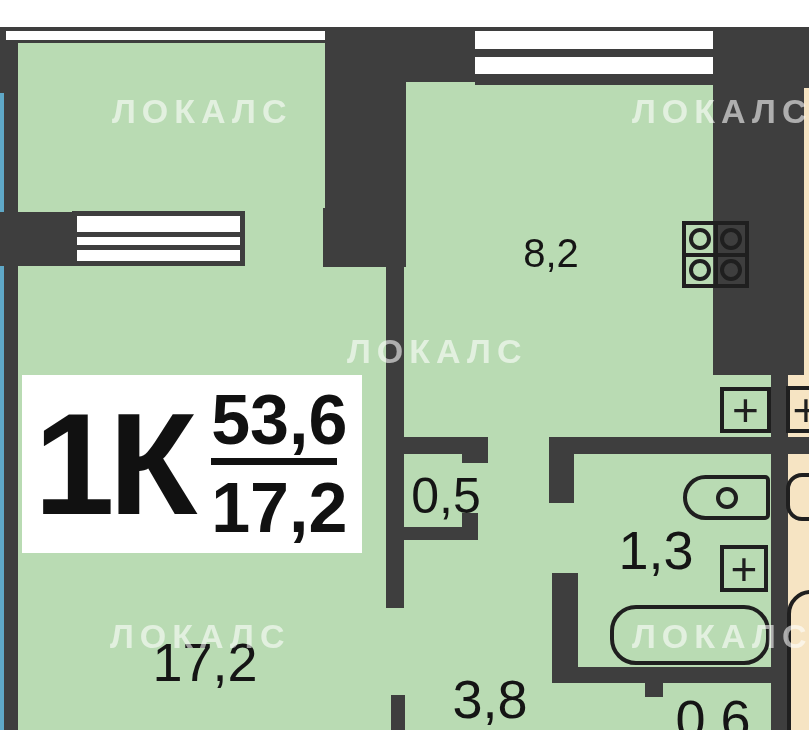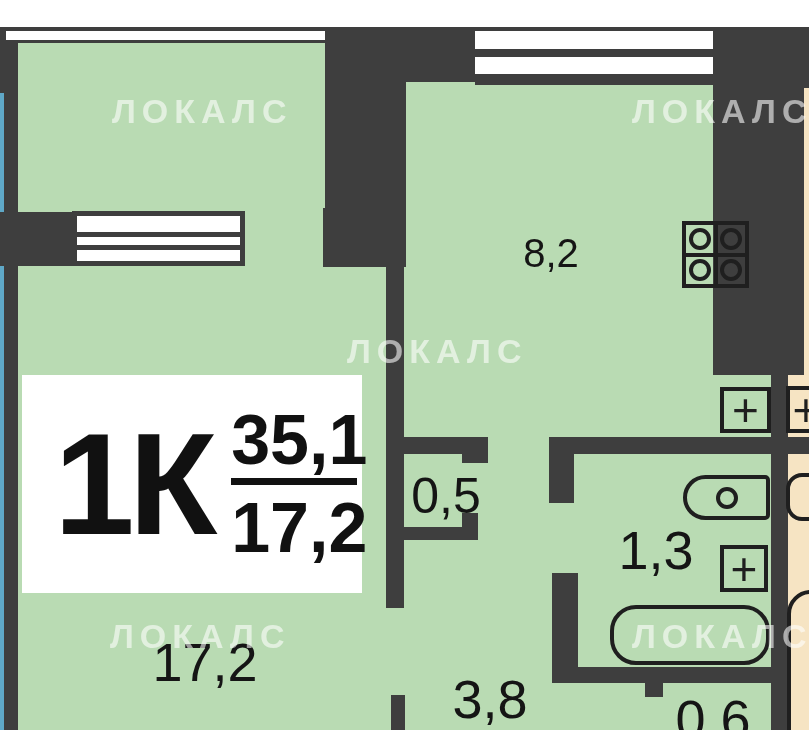--- a/index.html
+++ b/index.html
@@ -12,22 +12,22 @@
   .blue{background:#5fa8c7;}
   .room-label{position:absolute;transform:translateX(-50%);white-space:nowrap;
               color:#151515;font-weight:400;line-height:1;}
   .fs54{font-size:54px;} .fs56{font-size:40px;} .fs50{font-size:50px;}
   .watermark{position:absolute;color:rgba(255,255,255,0.58);font-weight:700;
              font-size:34px;letter-spacing:6px;line-height:1;white-space:nowrap;}
   .fixture{position:absolute;border:4px solid #1f1f1f;box-sizing:border-box;}
   .plus-box{display:flex;align-items:center;justify-content:center;}
   .plus-box span{font-size:46px;font-weight:400;color:#1f1f1f;line-height:0;}
   .circle{border:4px solid #1f1f1f;border-radius:50%;box-sizing:border-box;}
-  #legend-box{position:absolute;left:22px;top:375px;width:340px;height:218px;background:#ffffff;
-              display:flex;align-items:center;padding-left:32px;box-sizing:border-box;}
+  #legend-box{position:absolute;left:22px;top:375px;width:340px;height:178px;background:#ffffff;
+              display:flex;align-items:center;padding-left:12px;box-sizing:border-box;}
   #legend-type{font-size:145px;font-weight:700;color:#111;line-height:1;letter-spacing:-6px;}
   #legend-fraction{margin-left:20px;display:flex;flex-direction:column;align-items:flex-start;}
   #legend-fraction .num{font-size:70px;font-weight:700;color:#111;line-height:1;}
   #legend-divider{width:126px;height:7px;background:#111;margin:3px 0 8px 0;}
   #stove{position:absolute;left:682px;top:221px;width:67px;height:67px;border:2px solid #1f1f1f;
          display:grid;grid-template-columns:1fr 1fr;grid-template-rows:1fr 1fr;box-sizing:border-box;}
   #stove .cell{border:2px solid #1f1f1f;display:flex;align-items:center;justify-content:center;}
   #stove .circle{width:22px;height:22px;border-width:4px;}
   .winline{position:absolute;background:#3e3e3e;}
   #balcony-door-window{position:absolute;left:72px;top:211px;width:173px;height:55px;background:#ffffff;
@@ -115,21 +115,21 @@
 
   <div class="fixture beige plus-box" style="left:786px;top:386px;width:40px;height:47px;">
     <span>+</span>
   </div>
   <div class="fixture beige" style="left:786px;top:473px;width:40px;height:48px;border-radius:16px 0 0 16px;"></div>
   <div class="fixture beige" style="left:787px;top:590px;width:60px;height:170px;border-radius:24px;"></div>
 
   <div id="legend-box">
     <div id="legend-type">1К</div>
     <div id="legend-fraction">
-      <div class="num">35,1</div>
+      <div class="num">53,6</div>
       <div id="legend-divider"></div>
       <div class="num">17,2</div>
     </div>
   </div>
 
   <div class="room-label fs56" style="left:551px;top:233px;">8,2</div>
   <div class="room-label fs50" style="left:446px;top:471px;">0,5</div>
   <div class="room-label fs54" style="left:656px;top:523px;">1,3</div>
   <div class="room-label fs54" style="left:490px;top:672px;">3,8</div>
   <div class="room-label fs54" style="left:205px;top:635px;">17,2</div>

